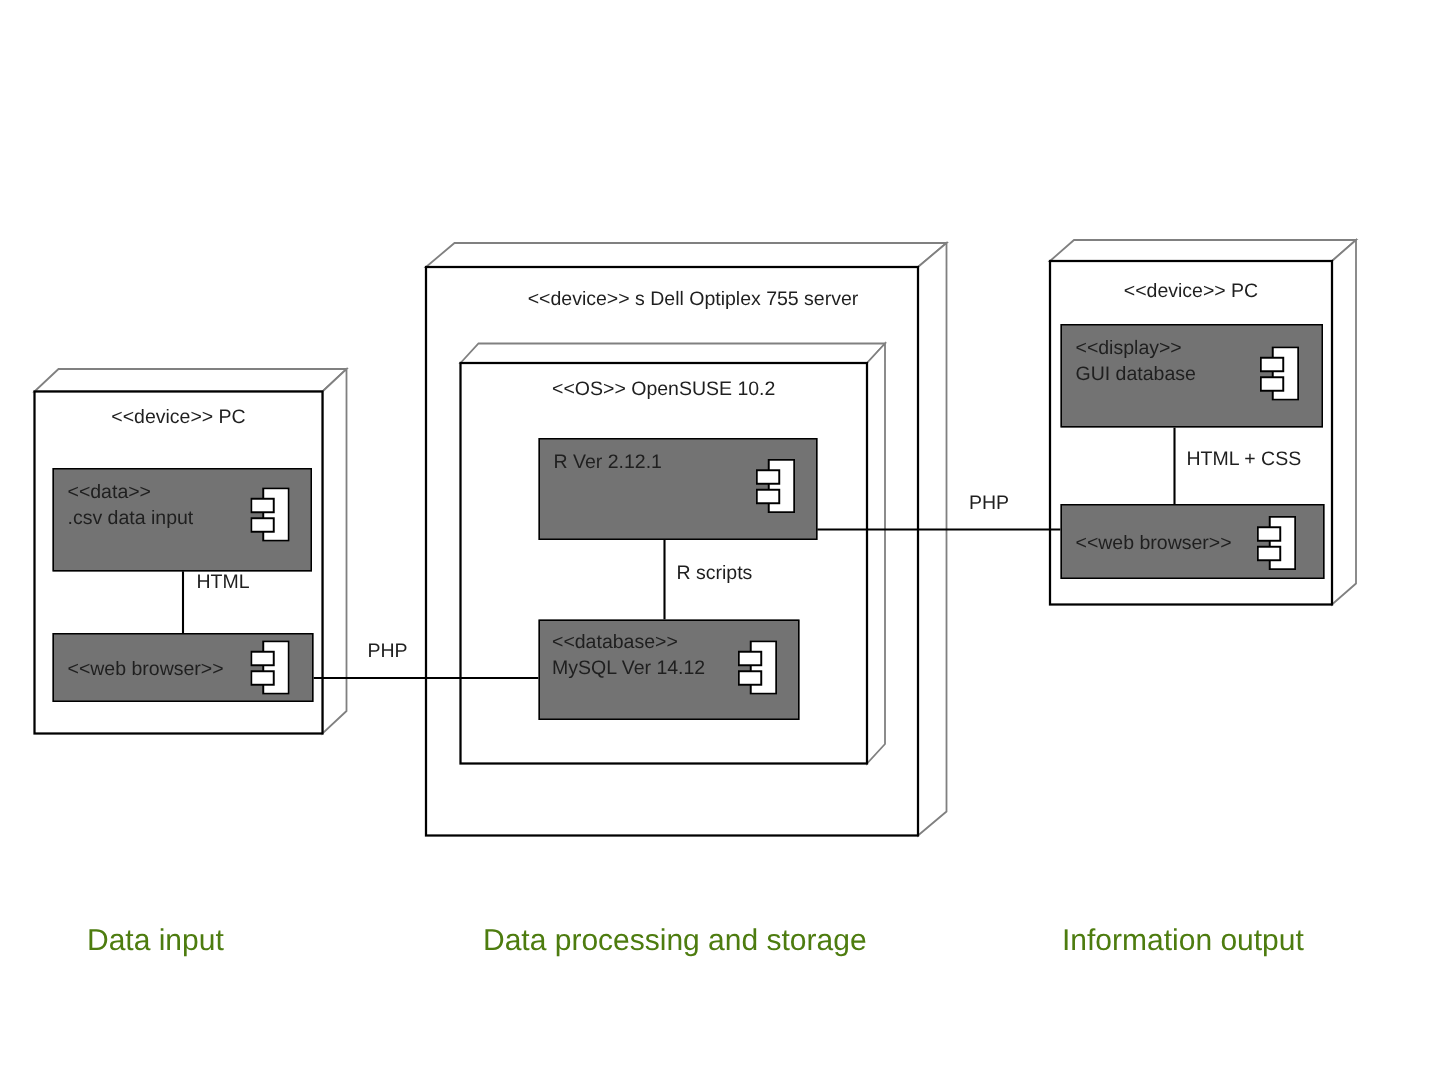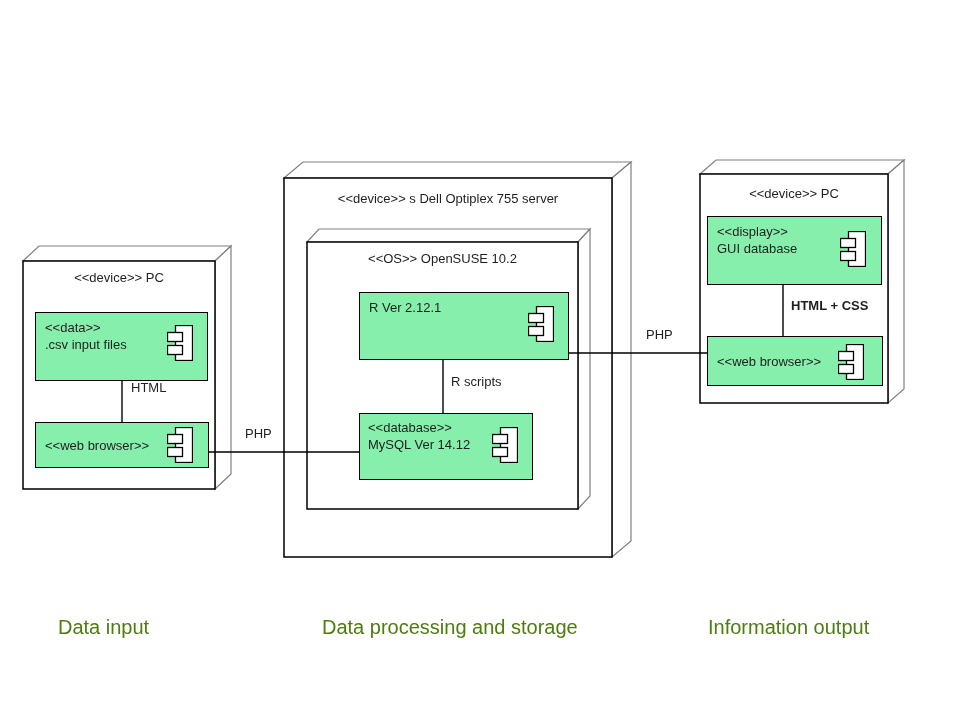--- a/index.html
+++ b/index.html
@@ -5,21 +5,21 @@
   html,body { margin:0; padding:0; background:#fff; }
   .stage {
     position:relative; width:960px; height:720px; background:#ffffff;
     font-family:"Liberation Sans", sans-serif; color:#1f1f1f; overflow:hidden;
   }
   .layer { position:absolute; left:0; top:0; }
   .face { fill:#ffffff; stroke:#808080; stroke-width:1.2; }
   .front { fill:#ffffff; stroke:#000000; stroke-width:1.5; }
   .conn { stroke:#000000; stroke-width:1.4; }
   .cbox {
-    position:absolute; background:#86efac; border:1.5px solid #000000;
+    position:absolute; background:#737373; border:1.5px solid #000000;
     box-sizing:border-box; font-size:13px; line-height:17px;
   }
   .cbox .txt { position:absolute; white-space:nowrap; }
   .cbox .txt span { display:block; }
   .vc { display:flex; align-items:center; }
   .vc .txt-inline { padding-left:9px; white-space:nowrap; }
   .cicon { position:absolute; }
   .cicon rect { fill:#ffffff; stroke:#000000; stroke-width:1.3; }
   .lbl { position:absolute; font-size:13px; white-space:nowrap; }
   .title { text-align:center; }
@@ -57,28 +57,28 @@
     </g>
 
     <line class="conn" x1="122" y1="367" x2="122" y2="422"></line>
     <line class="conn" x1="209" y1="452" x2="359" y2="452"></line>
     <line class="conn" x1="443" y1="360" x2="443" y2="413"></line>
     <line class="conn" x1="533" y1="353" x2="707" y2="353"></line>
     <line class="conn" x1="783" y1="285" x2="783" y2="336"></line>
   </svg>
 
   <div class="lbl title" style="left:23px; top:270px; width:192px;">&lt;&lt;device&gt;&gt; PC</div>
-  <div class="lbl title" style="left:284px; top:191px; width:328px;">&lt;&lt;device&gt;&gt; s Dell Optiplex 755 server</div>
+  <div class="lbl title" style="left:284px; top:191px; width:328px;padding-left:14px;">&lt;&lt;device&gt;&gt; s Dell Optiplex 755 server</div>
   <div class="lbl title" style="left:307px; top:251px; width:271px;">&lt;&lt;OS&gt;&gt; OpenSUSE 10.2</div>
   <div class="lbl title" style="left:700px; top:186px; width:188px;">&lt;&lt;device&gt;&gt; PC</div>
 
   <div class="cbox" style="left:35px; top:312px; width:173px; height:69px;">
     <div class="txt" style="left:9px; top:6px;">
       <span>&lt;&lt;data&gt;&gt;</span>
-      <span>.csv input files</span>
+      <span>.csv data input</span>
     </div>
     <svg class="cicon" style="right:14px; top:12px;" width="26" height="36" viewBox="0 0 26 36">
       <rect x="8.5" y="0.5" width="17" height="35"></rect>
       <rect x="0.5" y="7.5" width="15" height="9"></rect>
       <rect x="0.5" y="20.5" width="15" height="9"></rect>
     </svg>
   </div>
 
   <div class="lbl" style="left:131px; top:380px;">HTML</div>
 
@@ -86,21 +86,21 @@
     <div class="txt-inline">&lt;&lt;web browser&gt;&gt;</div>
     <svg class="cicon" style="right:15px; top:4px;" width="26" height="36" viewBox="0 0 26 36">
       <rect x="8.5" y="0.5" width="17" height="35"></rect>
       <rect x="0.5" y="7.5" width="15" height="9"></rect>
       <rect x="0.5" y="20.5" width="15" height="9"></rect>
     </svg>
   </div>
 
   <div class="lbl" style="left:245px; top:426px;">PHP</div>
 
-  <div class="cbox" style="left:359px; top:292px; width:210px; height:68px;">
+  <div class="cbox" style="left:359px; top:292px; width:186px; height:68px;">
     <div class="txt" style="left:9px; top:6px;">
       <span>R Ver 2.12.1</span>
     </div>
     <svg class="cicon" style="right:14px; top:13px;" width="26" height="36" viewBox="0 0 26 36">
       <rect x="8.5" y="0.5" width="17" height="35"></rect>
       <rect x="0.5" y="7.5" width="15" height="9"></rect>
       <rect x="0.5" y="20.5" width="15" height="9"></rect>
     </svg>
   </div>
 
@@ -125,21 +125,21 @@
       <span>&lt;&lt;display&gt;&gt;</span>
       <span>GUI database</span>
     </div>
     <svg class="cicon" style="right:15px; top:14px;" width="26" height="36" viewBox="0 0 26 36">
       <rect x="8.5" y="0.5" width="17" height="35"></rect>
       <rect x="0.5" y="7.5" width="15" height="9"></rect>
       <rect x="0.5" y="20.5" width="15" height="9"></rect>
     </svg>
   </div>
 
-  <div class="lbl" style="left:791px; top:298px;font-weight:bold;">HTML + CSS</div>
+  <div class="lbl" style="left:791px; top:298px;">HTML + CSS</div>
 
   <div class="cbox vc" style="left:707px; top:336px; width:176px; height:50px;">
     <div class="txt-inline">&lt;&lt;web browser&gt;&gt;</div>
     <svg class="cicon" style="right:18px; top:7px;" width="26" height="36" viewBox="0 0 26 36">
       <rect x="8.5" y="0.5" width="17" height="35"></rect>
       <rect x="0.5" y="7.5" width="15" height="9"></rect>
       <rect x="0.5" y="20.5" width="15" height="9"></rect>
     </svg>
   </div>
 

